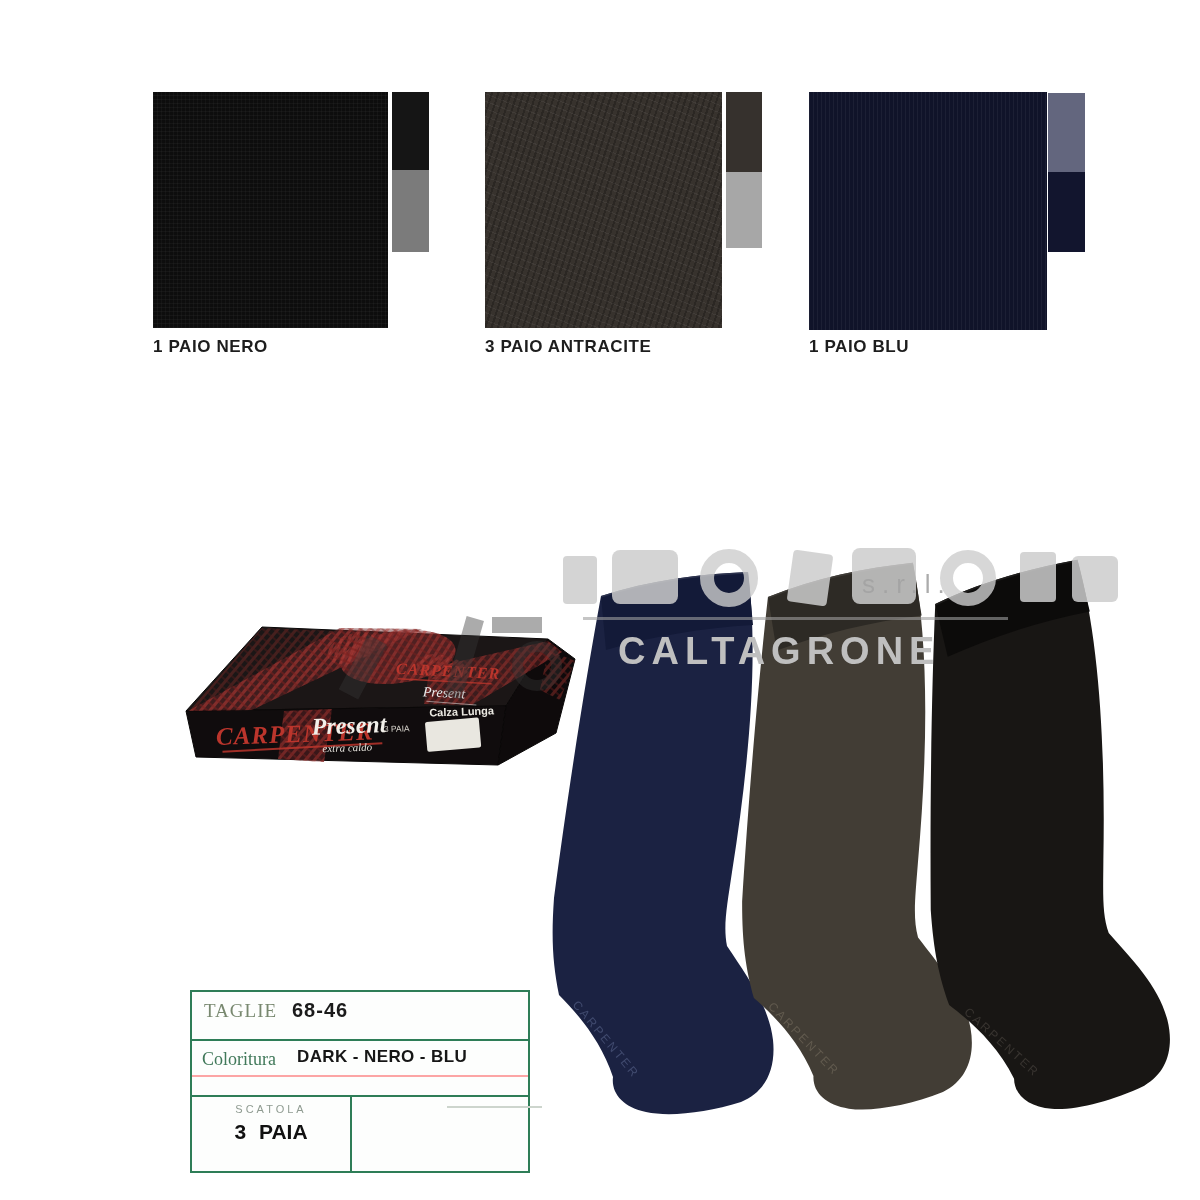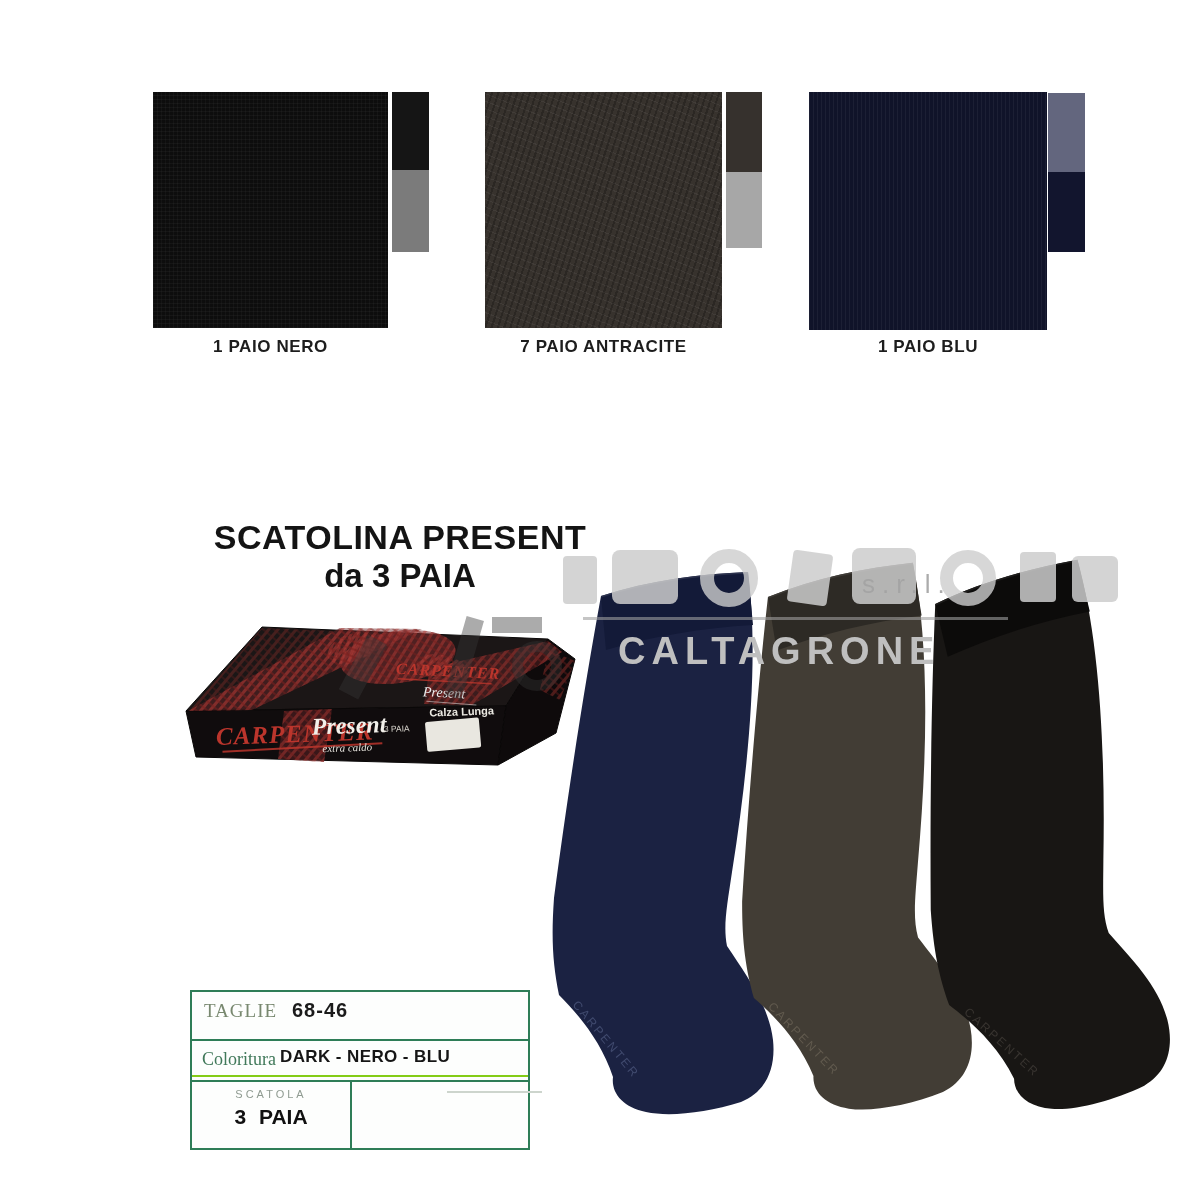--- a/index.html
+++ b/index.html
@@ -15,41 +15,41 @@
     background-image:repeating-linear-gradient(108deg,rgba(0,0,0,.22) 0 2px,transparent 2px 6px),
                      repeating-linear-gradient(22deg,rgba(255,255,255,.05) 0 1px,transparent 1px 7px);}
   .fabric.f3{left:809px;top:92px;width:238px;height:238px;
     background-image:repeating-linear-gradient(90deg,rgba(255,255,255,.05) 0 1px,transparent 1px 4px);}
   .chip{position:absolute;}
   .chip-part{width:100%;}
   .c1{left:392px;top:92px;width:37px;}
   .c2{left:726px;top:92px;width:36px;}
   .c3{left:1048px;top:93px;width:37px;}
   .pair-label{position:absolute;top:337px;font-size:17px;font-weight:700;
-    letter-spacing:.6px;color:#1d1d1d;text-align:center;}
+    letter-spacing:.6px;color:#1d1d1d;text-align:left;}
 
   
   .title-block{position:absolute;left:200px;top:520px;width:400px;text-align:center;line-height:1.05;}
   .title-l1{font-size:34px;font-weight:700;letter-spacing:.5px;}
   .title-l2{font-size:33px;font-weight:700;margin-top:3px;}
 
   
   .layer{position:absolute;left:0;top:0;width:1200px;height:1200px;pointer-events:none;}
 
   
   .info-table{position:absolute;left:190px;top:990px;width:336px;border:2px solid #2e7d57;background:#fdfefd;}
   .it-row{position:relative;box-sizing:border-box;}
   .it-r1{height:49px;border-bottom:2px solid #2e7d57;}
-  .it-r2{height:36px;border-bottom:2px solid #84cc16;}
-  .it-r3{height:68px;border-top:2px solid #2e7d57;margin-top:3px;display:flex;gap:40px;}
+  .it-r2{height:36px;border-bottom:2px solid #fca5a5;}
+  .it-r3{height:76px;border-top:2px solid #2e7d57;margin-top:18px;display:flex;gap:40px;}
   .it-label-serif{font-family:"Liberation Serif",serif;}
   .lab-taglie{position:absolute;left:12px;top:8px;font-size:19px;letter-spacing:1px;color:#78886f;}
   .val-taglie{position:absolute;left:100px;top:7px;font-size:20px;font-weight:700;color:#1b1b1b;letter-spacing:1px;}
   .lab-color{position:absolute;left:10px;top:8px;font-size:18px;color:#41795a;}
-  .val-color{position:absolute;left:88px;top:6px;font-size:17px;font-weight:700;color:#161616;letter-spacing:.4px;}
+  .val-color{position:absolute;left:105px;top:6px;font-size:17px;font-weight:700;color:#161616;letter-spacing:.4px;}
   .it-cell-l{width:160px;border-right:2px solid #2e7d57;box-sizing:border-box;text-align:center;}
   .it-cell-r{flex:1;position:relative;}
   .lab-scatola{margin-top:6px;font-size:11px;letter-spacing:3px;color:#8f9b91;}
   .val-scatola{margin-top:5px;font-size:21px;font-weight:700;color:#111;word-spacing:7px;}
   .faint-line{position:absolute;left:55px;top:9px;width:95px;height:2px;background:#cdd5cd;}
 
   
   .wm{position:absolute;pointer-events:none;}
   .wm-block{background:#cdcdcd;opacity:.85;}
   .wm-ring{border:14px solid #cdcdcd;border-radius:50%;opacity:.8;box-sizing:border-box;background:transparent;}
@@ -69,33 +69,29 @@
     <div class="chip-part" style="height: 78px; background-color: rgb(21, 21, 21);"></div>
     <div class="chip-part" style="height: 82px; background-color: rgb(123, 123, 123);"></div>
   </div>
   <div class="pair-label" style="left:153px;width:235px;">1 PAIO NERO</div>
 
   <div class="fabric f2" style="background-color: rgb(55, 50, 45);"></div>
   <div class="chip c2">
     <div class="chip-part" style="height: 80px; background-color: rgb(54, 49, 45);"></div>
     <div class="chip-part" style="height: 76px; background-color: rgb(167, 167, 167);"></div>
   </div>
-  <div class="pair-label" style="left:485px;width:237px;">7 PAIO ANTRACITE</div>
+  <div class="pair-label" style="left:485px;width:237px;">3 PAIO ANTRACITE</div>
 
   <div class="fabric f3" style="background-color: rgb(16, 19, 41);"></div>
   <div class="chip c3">
     <div class="chip-part" style="height: 79px; background-color: rgb(99, 102, 126);"></div>
     <div class="chip-part" style="height: 80px; background-color: rgb(18, 21, 46);"></div>
   </div>
   <div class="pair-label" style="left:809px;width:238px;">1 PAIO BLU</div>
 
-  <div class="title-block" style="color: rgb(20, 20, 20);">
-    <div class="title-l1">SCATOLINA PRESENT</div>
-    <div class="title-l2">da 3 PAIA</div>
-  </div>
 
   <svg class="layer" viewBox="0 0 1200 1200">
     <defs>
       <pattern id="tartan" width="7" height="7" patternUnits="userSpaceOnUse" patternTransform="rotate(40)">
         <rect width="3" height="7" fill="rgba(178,58,52,0.55)"></rect>
         <rect width="7" height="2" y="4" fill="rgba(122,32,30,0.5)"></rect>
       </pattern>
     </defs>
 
     <polygon points="262,627 548,639 506,706 186,711" fill="#1b1616" stroke="#0a0808" stroke-width="1"></polygon>

